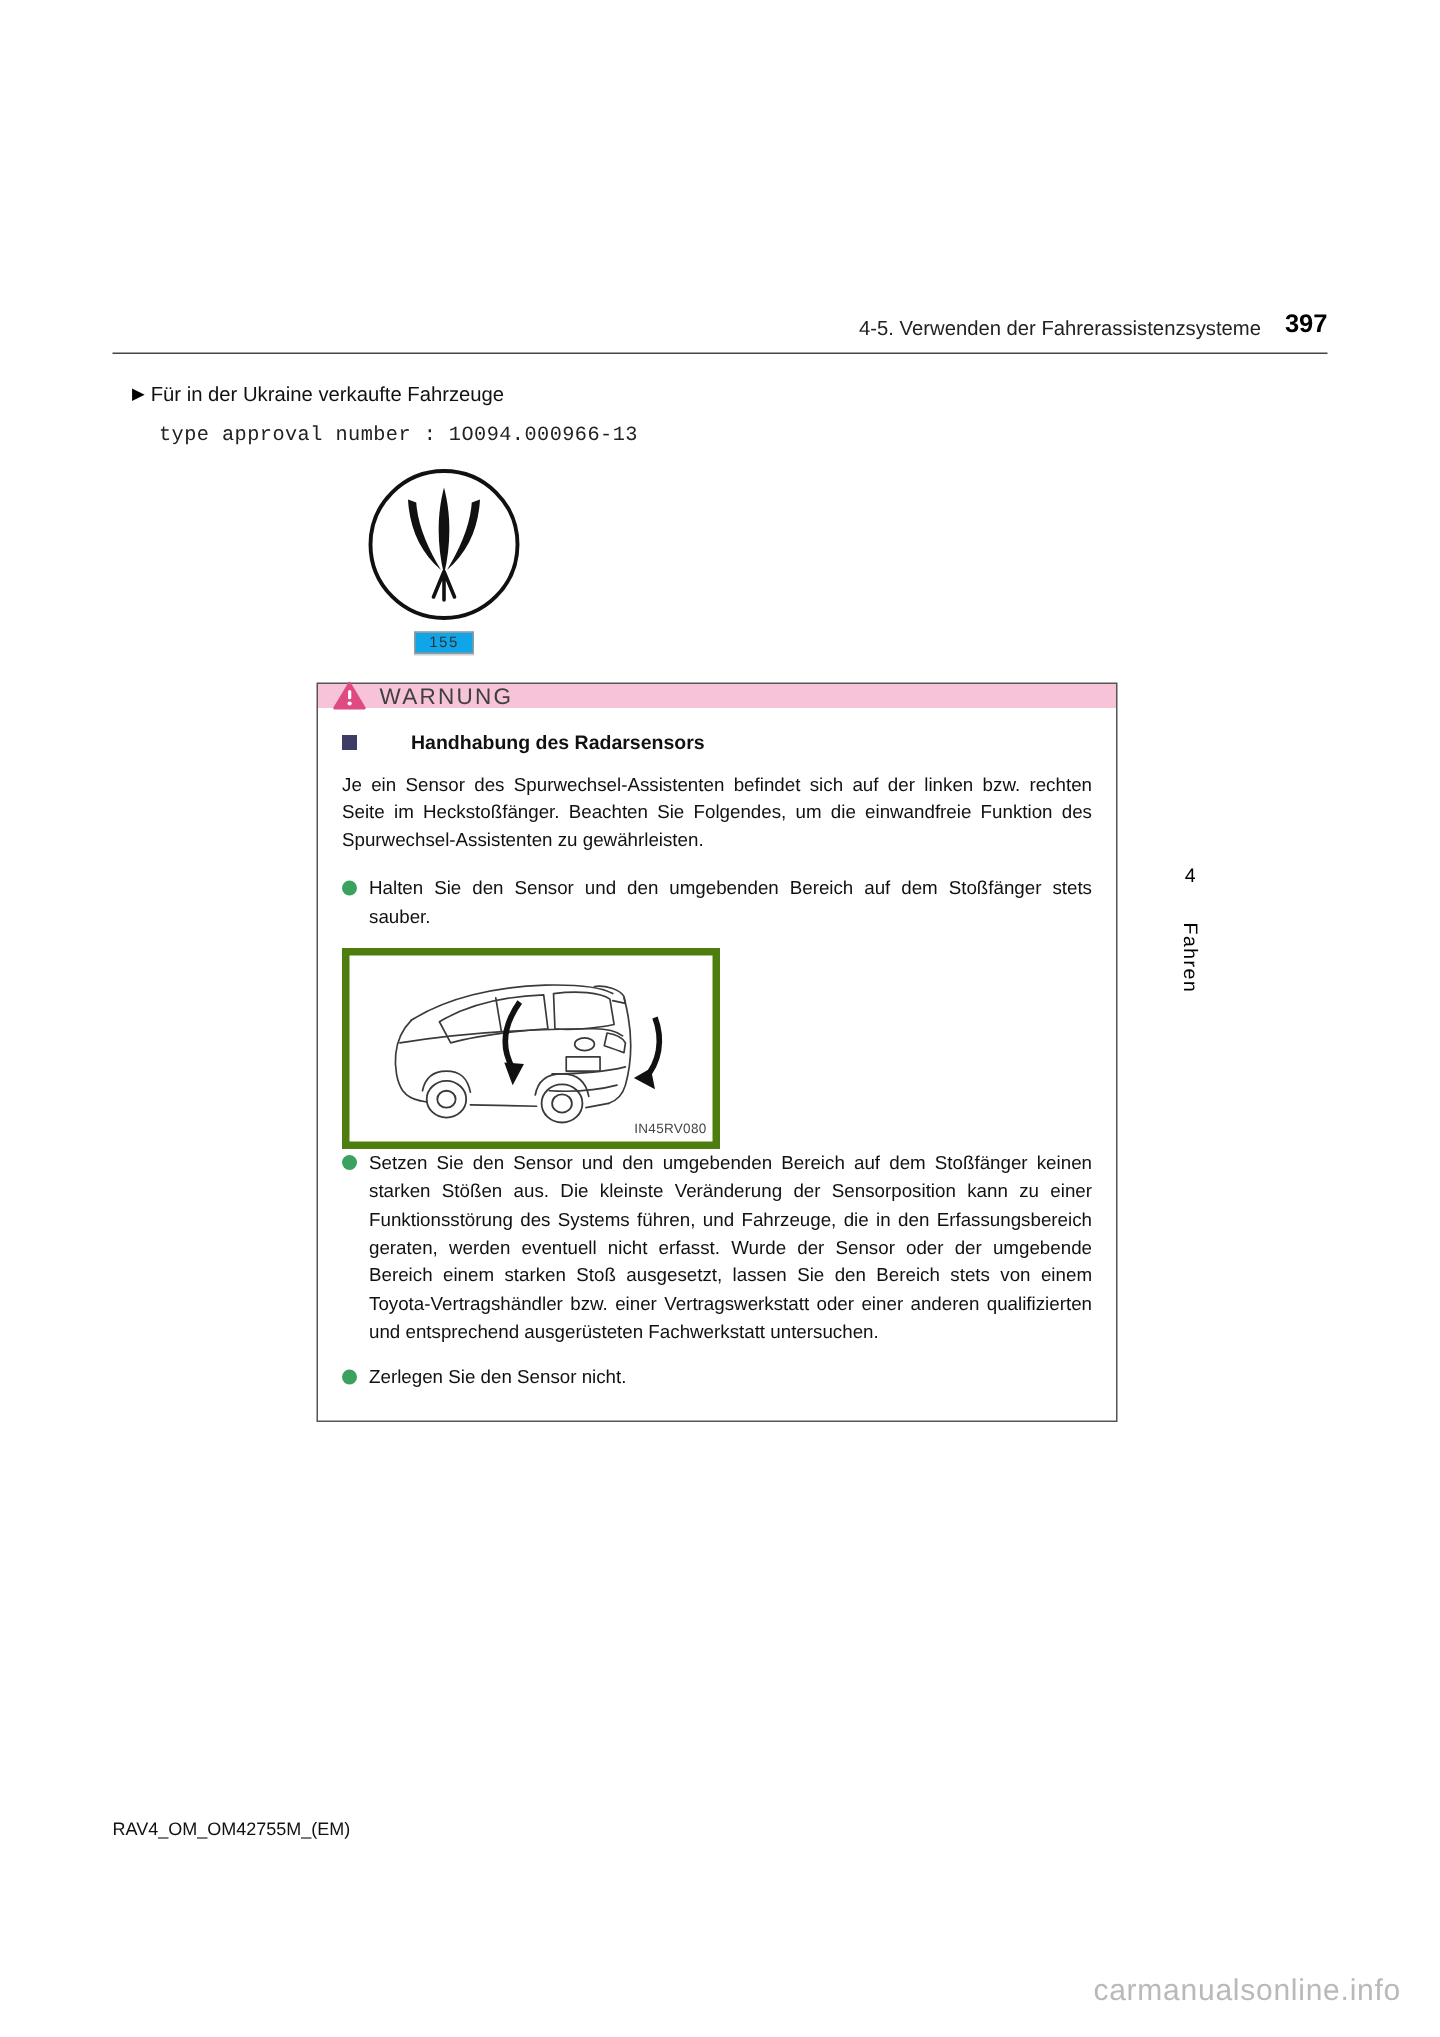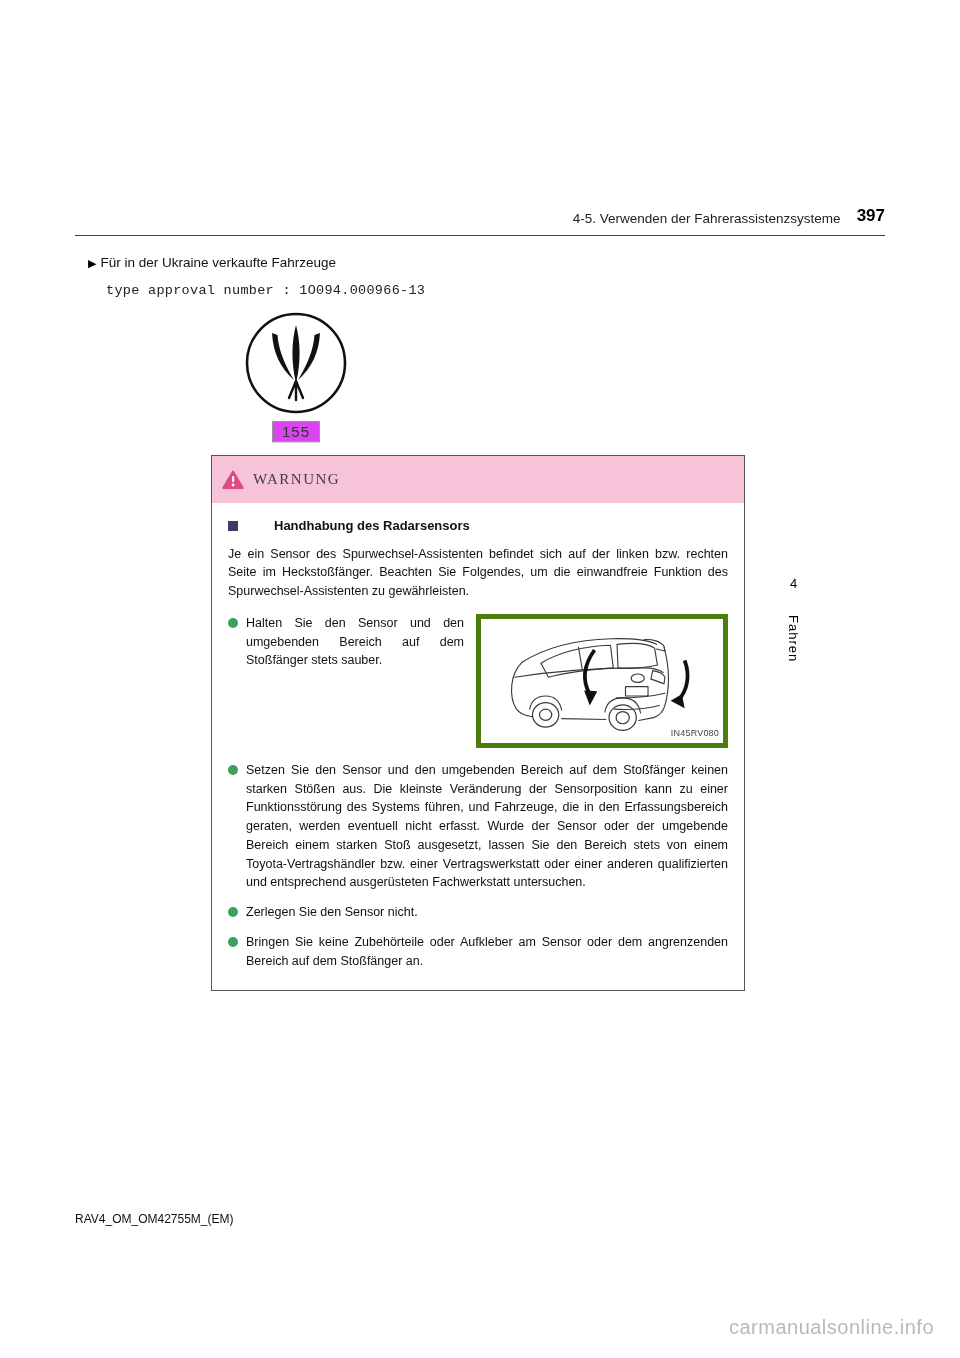--- a/index.html
+++ b/index.html
@@ -29,45 +29,45 @@
   .type-approval{
     position:absolute;left:106px;top:283px;
     font-family:"Liberation Mono","DejaVu Sans Mono",monospace;
     font-size:13.5px;color:#222;letter-spacing:.3px;
   }
   .approval-mark{position:absolute;left:242px;top:310px;width:108px;text-align:center;}
   .approval-mark svg{display:block;margin:0 auto;}
   .mark-number{
     display:inline-block;margin-top:5px;
     border:1px solid #9a9a9a;box-shadow:0 1px 0 #cfcfcf;
-    padding:1px 9px;font-size:15px;color:#333;background:#d946ef;letter-spacing:1px;
+    padding:1px 9px;font-size:10px;color:#333;background:#0ea5e9;letter-spacing:1px;
   }
   
   .warning-box{
     position:absolute;left:211px;top:455px;width:534px;
     border:1px solid #555;background:#fff;box-sizing:border-box;
   }
   .warning-header{
-    background:#f6c3d8;height:47px;
-    display:flex;align-items:center;gap:9px;padding-left:10px;font-family:Liberation Serif, serif;
+    background:#f6c3d8;height:16px;
+    display:flex;align-items:center;gap:9px;padding-left:10px;
   }
   .warning-header-label{font-size:15px;color:#3f3f3f;letter-spacing:1.5px;}
   .warning-body{padding:13px 16px 18px 16px;font-size:12.5px;line-height:1.5;color:#111;}
   .warning-title-row{display:flex;align-items:center;gap:7px;margin-bottom:9px;}
   .square-bullet{width:10px;height:10px;background:#3c3c66;flex:0 0 auto;}
   .warning-title{font-weight:bold;font-size:13px;margin-left:29px;}
   .warning-intro{text-align:justify;margin:0 0 13px 0;}
   .bullet-item{display:flex;gap:8px;margin-bottom:11px;text-align:justify;}
   .bullet-item:last-child{margin-bottom:2px;}
   .dot-bullet{
     width:10px;height:10px;border-radius:50%;background:#3aa25e;
     flex:0 0 auto;margin-top:4px;
   }
   .bullet-text{flex:1;}
-  .bullet-row-with-image{display:flex;gap:12px;margin-bottom:13px;}
+  .bullet-row-with-image{display:flex;gap:12px;flex-direction:column;}
   .bullet-row-with-image .bullet-item{flex:1;margin-bottom:0;}
   .figure-box{
     width:252px;height:134px;border:5px solid #4d7c0f;background:#fff;
     position:relative;flex:0 0 auto;box-sizing:border-box;
   }
   .figure-box svg{display:block;width:100%;height:100%;}
   .figure-caption{
     position:absolute;right:4px;bottom:2px;font-size:9px;color:#444;letter-spacing:.2px;
   }
   
@@ -187,24 +187,20 @@
       </div>
 
       <div class="bullet-item">
         <span class="dot-bullet"></span>
         <span class="bullet-text">Setzen Sie den Sensor und den umgebenden Bereich auf dem Stoßfänger keinen starken Stößen aus. Die kleinste Veränderung der Sensorposition kann zu einer Funktionsstörung des Systems führen, und Fahrzeuge, die in den Erfassungsbereich geraten, werden eventuell nicht erfasst. Wurde der Sensor oder der umgebende Bereich einem starken Stoß ausgesetzt, lassen Sie den Bereich stets von einem Toyota-Vertragshändler bzw. einer Vertragswerkstatt oder einer anderen qualifizierten und entsprechend ausgerüsteten Fachwerkstatt untersuchen.</span>
       </div>
       <div class="bullet-item">
         <span class="dot-bullet"></span>
         <span class="bullet-text">Zerlegen Sie den Sensor nicht.</span>
       </div>
-      <div class="bullet-item">
-        <span class="dot-bullet"></span>
-        <span class="bullet-text">Bringen Sie keine Zubehörteile oder Aufkleber am Sensor oder dem angrenzenden Bereich auf dem Stoßfänger an.</span>
-      </div>
     </div>
   </div>
 
   <div class="chapter-tab">
     <div class="chapter-number">4</div>
     <div class="chapter-label">Fahren</div>
   </div>
 
   <div class="footer-code">RAV4_OM_OM42755M_(EM)</div>
   <div class="watermark">carmanualsonline.info</div>

